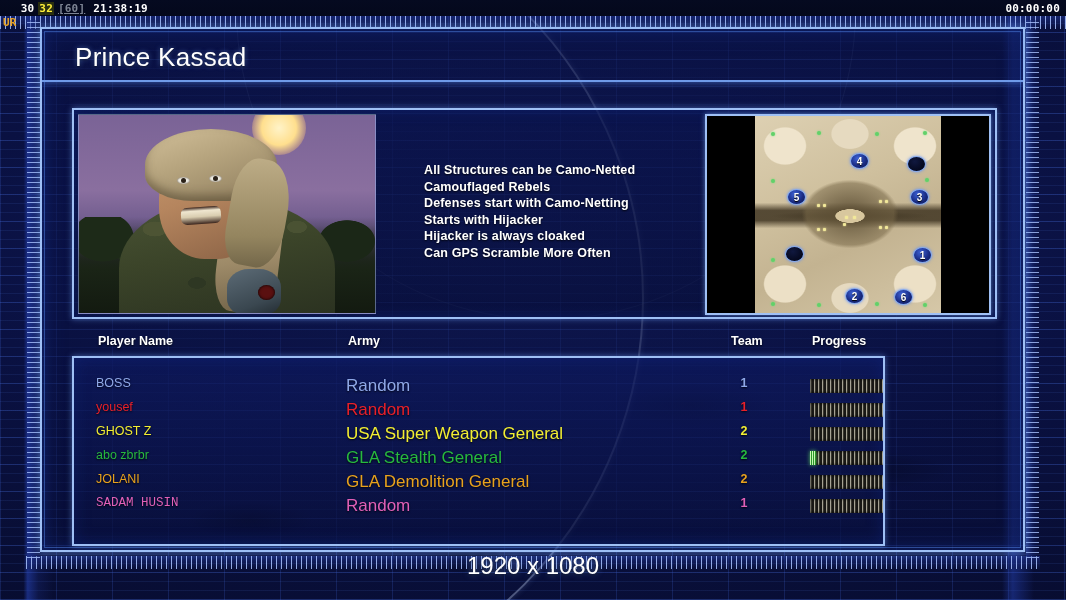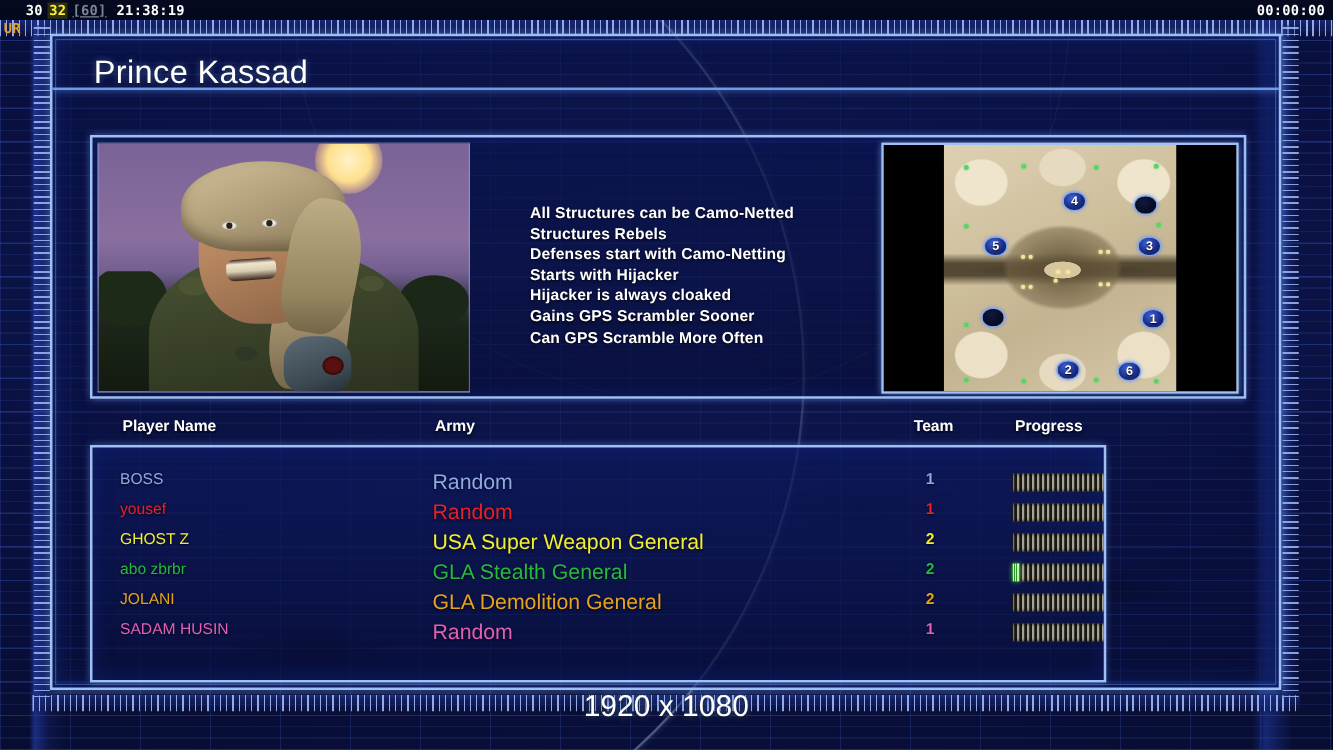--- a/index.html
+++ b/index.html
@@ -96,21 +96,21 @@
     background:linear-gradient(180deg, rgba(10,18,70,.58), rgba(8,14,56,.42));
     z-index:10;
   }
   #frame::before{
     content:""; position:absolute; inset:2px;
     border:1px solid rgba(80,130,230,.5); pointer-events:none;
   }
 
   
   #titlebar {
-    position:absolute; left:0; top:0; width:100%; height:43px;
+    position:absolute; left:0; top:0; width:100%; height:53px;
     border-bottom:2px solid #6f9ae8;
     box-shadow:0 2px 5px rgba(90,140,240,.4);
   }
   #title {
     position:absolute; left:33px; top:13px;
     color:#ffffff; font-size:26px; font-weight:400;
     letter-spacing:.3px;
     text-shadow:0 0 5px rgba(120,170,255,.5), 0 1px 2px rgba(0,0,0,.75);
   }
 
@@ -343,25 +343,24 @@
         </div>
       <div class="p-eye r">
           <i></i>
         </div>
       <div class="p-mouth"></div>
       <div class="p-canteen"></div>
     </div>
 
     <div id="abilities">
         <div>All Structures can be Camo-Netted</div>
-        <div>Structures Rebels</div>
+        <div>Camouflaged Rebels</div>
         <div>Defenses start with Camo-Netting</div>
         <div>Starts with Hijacker</div>
         <div>Hijacker is always cloaked</div>
-        <div>Gains GPS Scrambler Sooner</div>
         <div>Can GPS Scramble More Often</div>
       </div>
 
     <div id="mappanel">
       <div id="mapimg">
           <div class="techdot" style="left: 16px; top: 16px;"></div>
           <div class="techdot" style="left: 62px; top: 15px;"></div>
           <div class="techdot" style="left: 120px; top: 16px;"></div>
           <div class="techdot" style="left: 168px; top: 15px;"></div>
           <div class="techdot" style="left: 16px; top: 63px;"></div>
@@ -432,21 +431,21 @@
           <div class="fill" style="width: 3%;"></div>
         </div>
       </div>
       <div class="prow" style="top: 114px;">
         <span class="pname" style="color: rgb(232, 162, 30);">JOLANI</span>
         <span class="parmy" style="color: rgb(232, 162, 30);">GLA Demolition General</span>
         <span class="pteam" style="color: rgb(232, 162, 30);">2</span>
         <div class="pbar"></div>
       </div>
       <div class="prow" style="top: 138px;">
-        <span class="pname" style="color: rgb(224, 96, 184);">SADAM HUSIN</span>
+        <span class="pname" style="color: rgb(224, 96, 184); font-family: Liberation Mono, monospace;">SADAM HUSIN</span>
         <span class="parmy" style="color: rgb(224, 96, 184);">Random</span>
         <span class="pteam" style="color: rgb(224, 96, 184);">1</span>
         <div class="pbar"></div>
       </div>
     </div>
 
 </div>
 
 <div id="resolution">1920 x 1080</div>
 

